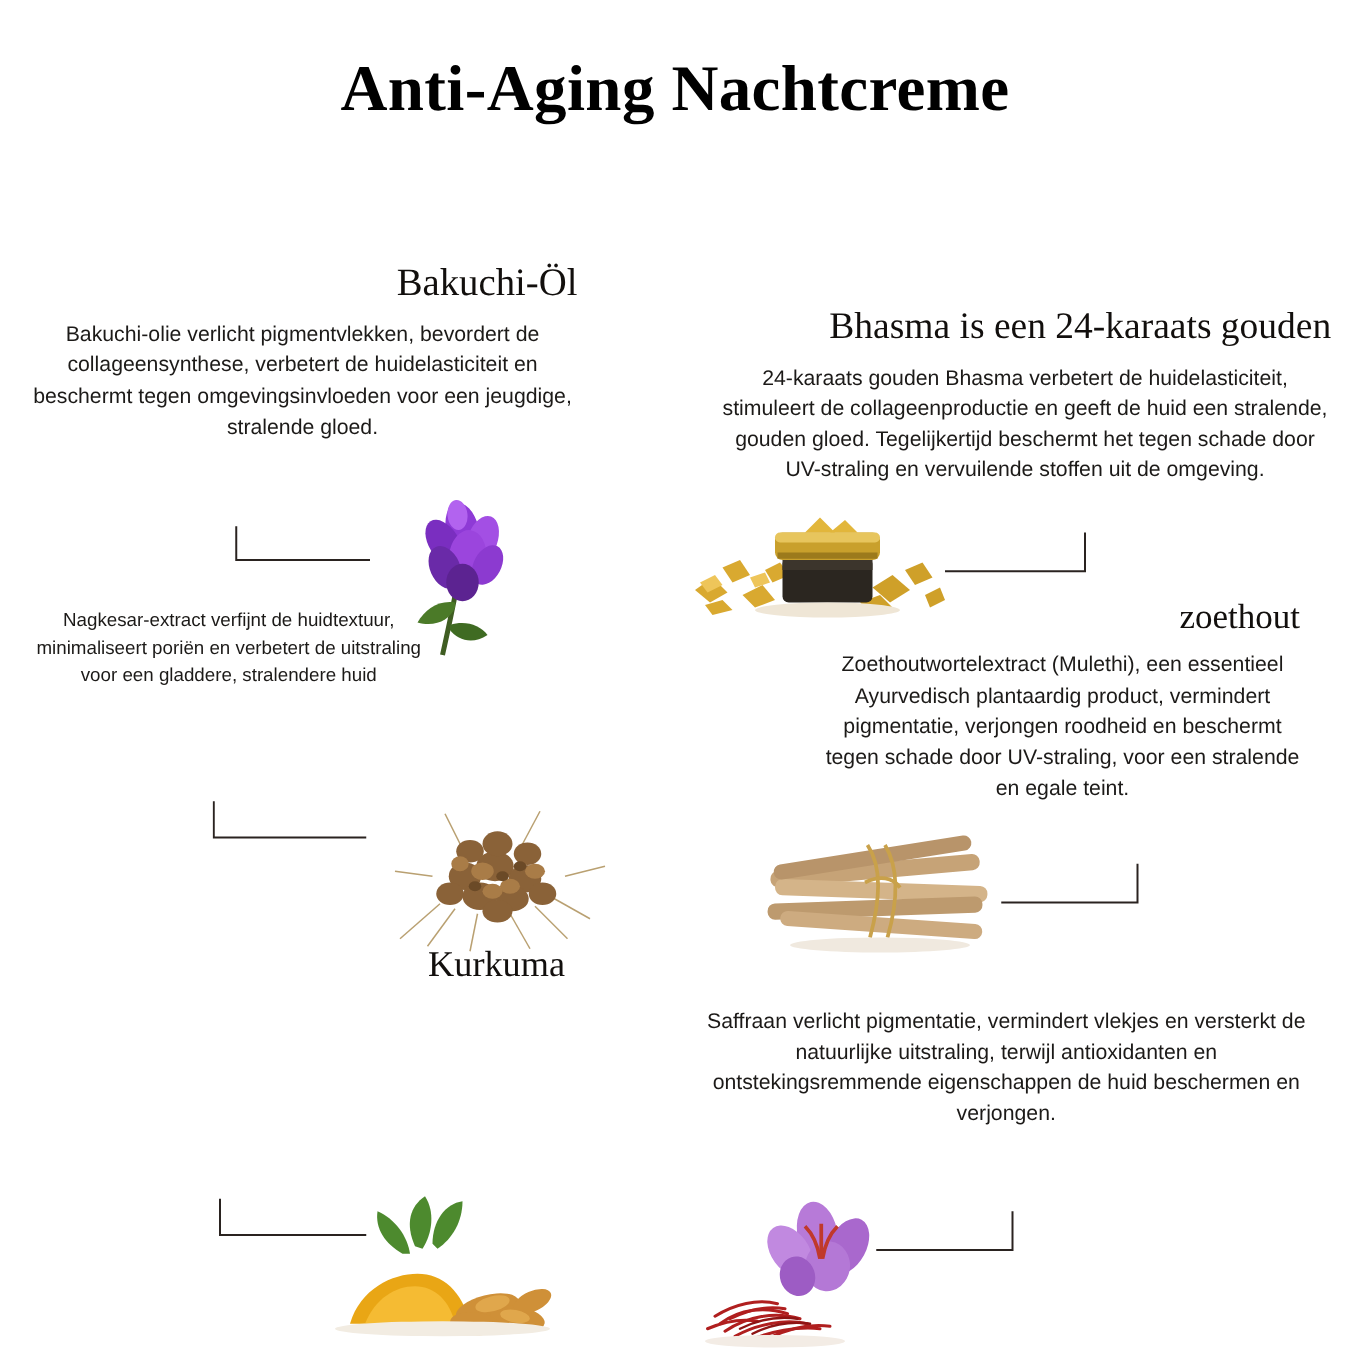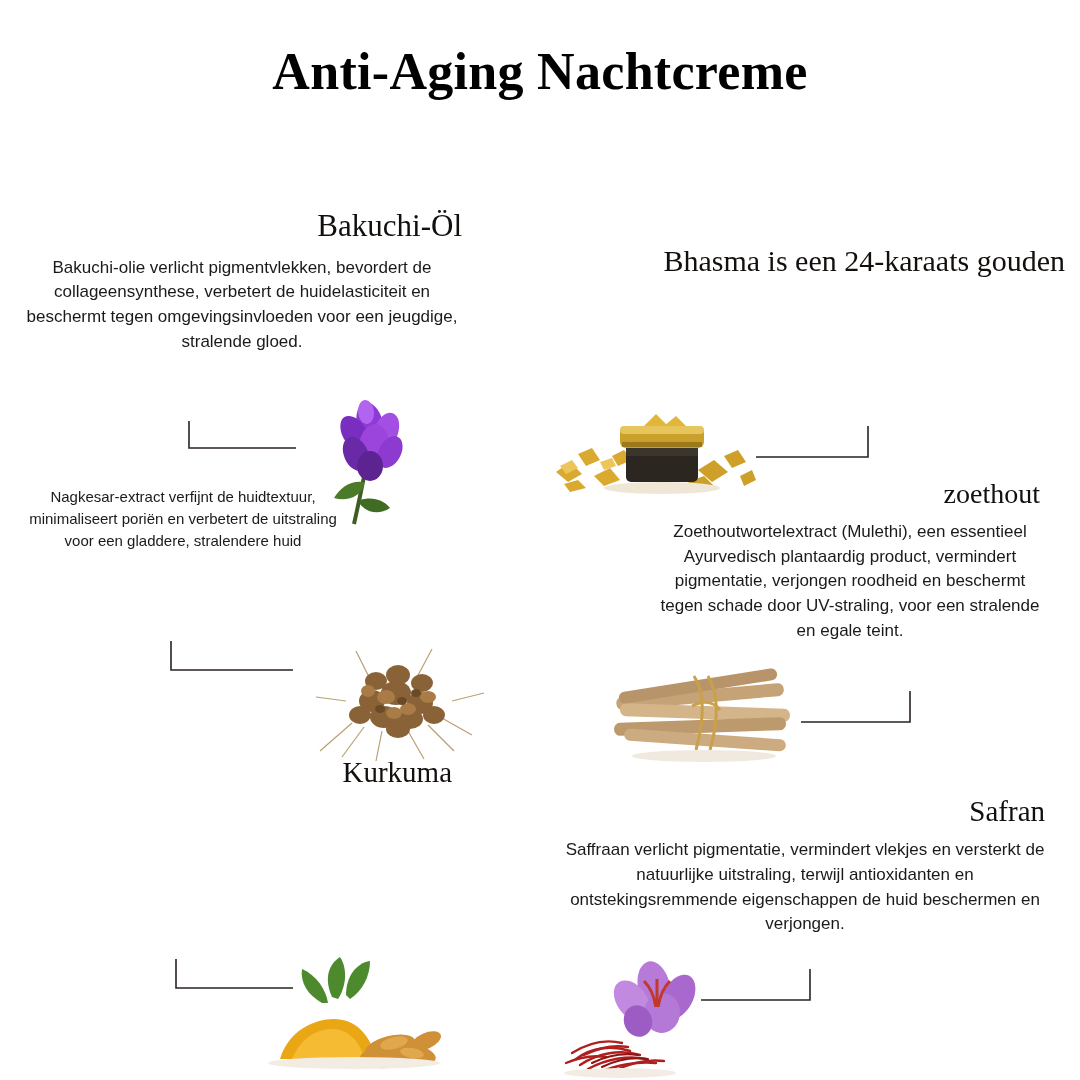--- a/index.html
+++ b/index.html
@@ -135,20 +135,21 @@
         <ellipse cx="56" cy="58" rx="12" ry="18" fill="#6a2aa8" transform="rotate(-24 56 58)"></ellipse>
         <ellipse cx="90" cy="56" rx="11" ry="17" fill="#8c3ad0" transform="rotate(28 90 56)"></ellipse>
         <ellipse cx="70" cy="70" rx="13" ry="15" fill="#5c2391" transform="rotate(0 70 70)"></ellipse>
         <ellipse cx="66" cy="16" rx="8" ry="12" fill="#b263ef" transform="rotate(-6 66 16)"></ellipse>
       </g>
     </svg>
   </div>
 
   <div class="ing" id="blk-bhasma">
     <div class="ing-name">Bhasma is een 24-karaats gouden</div>
+    <div class="ing-desc">24-karaats gouden Bhasma verbetert de huidelasticiteit, stimuleert de collageenproductie en geeft de huid een stralende, gouden gloed. Tegelijkertijd beschermt het tegen schade door UV-straling en vervuilende stoffen uit de omgeving.</div>
   </div>
 
   <div class="bracket" style="left:755px; top:425px;">
     <svg width="115" height="34" viewBox="0 0 115 34">
       <path d="M1,32 L113,32 L113,1" fill="none" stroke="#2a2320" stroke-width="1.6"></path>
     </svg>
   </div>
 
   <div class="art" style="left:548px; top:400px;">
     <svg width="210" height="100" viewBox="0 0 210 100">
@@ -302,21 +303,20 @@
       </g>
       <g fill="#e0a74c">
         <ellipse cx="132" cy="88" rx="14" ry="6" transform="rotate(-14 132 88)"></ellipse>
         <ellipse cx="150" cy="98" rx="12" ry="5" transform="rotate(10 150 98)"></ellipse>
       </g>
       <ellipse cx="92" cy="108" rx="86" ry="6" fill="#f2ece2"></ellipse>
     </svg>
   </div>
 
   <div class="ing" id="blk-safran">
-    <div class="ing-name">Safran</div>
     <div class="ing-desc">Saffraan verlicht pigmentatie, vermindert vlekjes en versterkt de natuurlijke uitstraling, terwijl antioxidanten en ontstekingsremmende eigenschappen de huid beschermen en verjongen.</div>
   </div>
 
   <div class="bracket" style="left:700px; top:968px;">
     <svg width="112" height="34" viewBox="0 0 112 34">
       <path d="M1,32 L110,32 L110,1" fill="none" stroke="#2a2320" stroke-width="1.6"></path>
     </svg>
   </div>
 
   <div class="art" style="left:558px; top:955px;">

